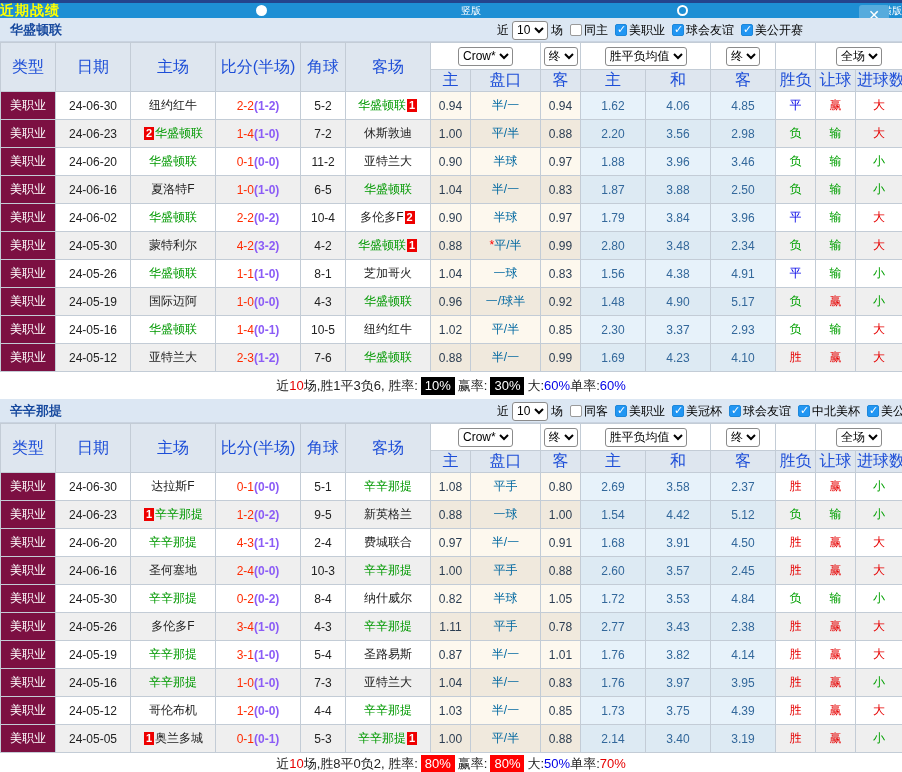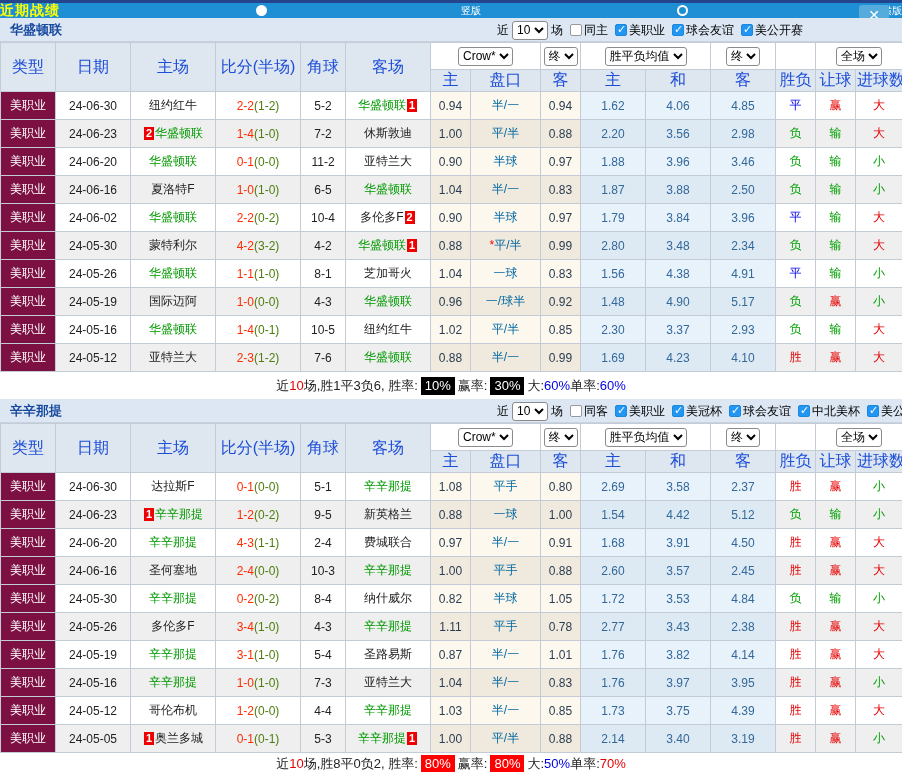--- a/index.html
+++ b/index.html
@@ -40,21 +40,21 @@
   .bg-plain{ background:#fff; }
   .bg-odds{ background:#fdf8ee; }
   .bg-avg{ background:#e7f2fa; }
   tr.even .bg-plain{ background:#efefef; }
   tr.even .bg-odds{ background:#f0e9dd;margin-top:44px; }
   tr.even .bg-avg{ background:#ddeaf3; }
   .c-type{ background:#7c1042 !important; color:#fff; }
   .team-green{ color:#009900; }
   .badge{ background:#ee0000; color:#fff; font-size:11px; font-weight:bold; padding:0 2px; margin:0 1px; display:inline-block; line-height:13px;}
   .ft{ color:#ff2a00; }
-  .ht{ color:#4d7c0f; }
+  .ht{ color:#8b5cf6;font-weight:bold; }
   .odds-val{ color:#2b3d52; }
   .pk{ color:#0369a1; }
   .star{ color:#ff0000; }
   .avg-val{ color:#33689b; }
   .t-red{ color:#e60000; }
   .t-blue{ color:#0000e6; }
   .t-green{ color:#00a000; }
   
   .summary{ height:27px; display:flex; align-items:center; justify-content:center; font-size:13px; background:#fff; white-space:pre;}
   .summary.compact{ height:21px; }

